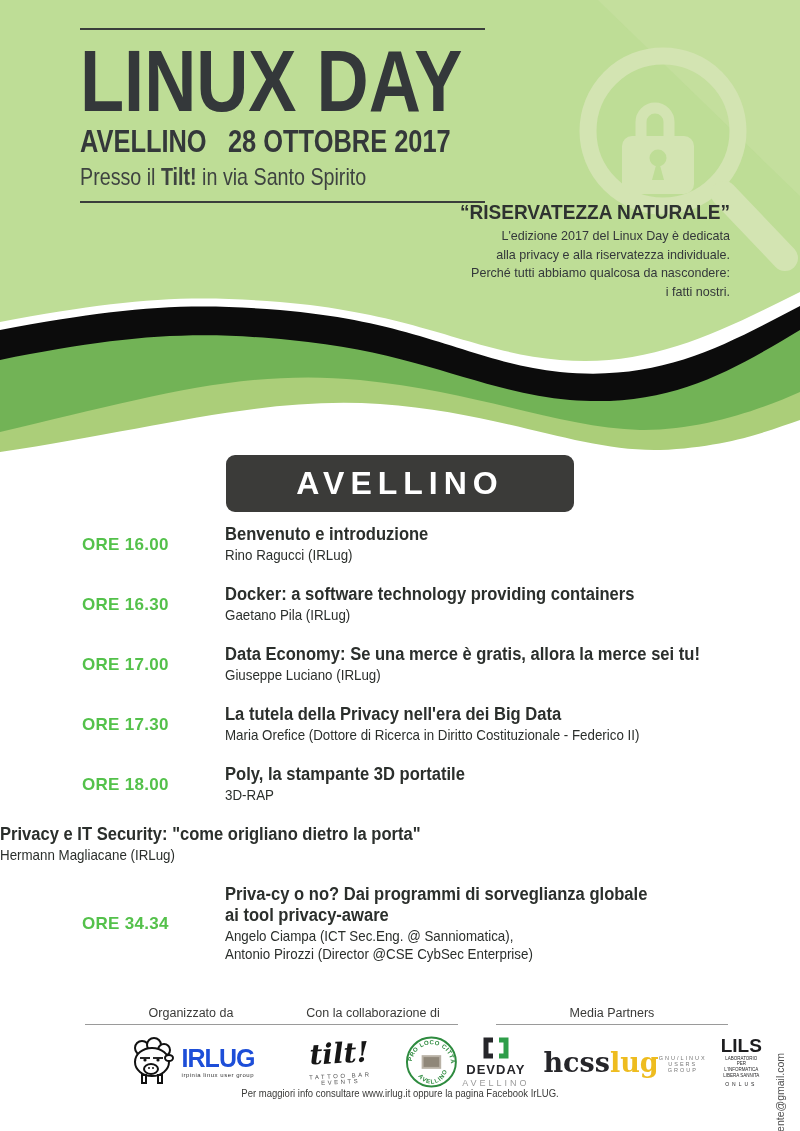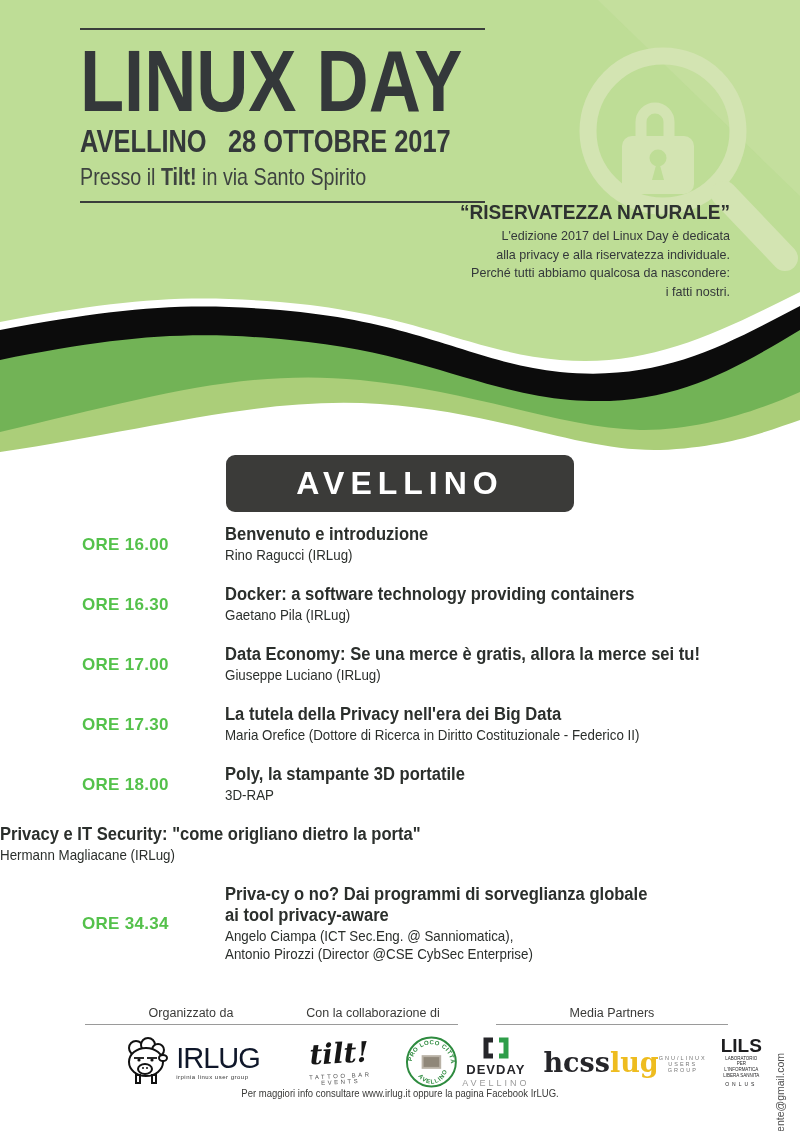--- a/index.html
+++ b/index.html
@@ -43,21 +43,21 @@
   .credit span:first-child{margin-left:0;}
   
   .fcol{position:absolute;top:1006px;text-align:center;}
   .fcol .fhead{font-size:12.5px;color:#3a3a38;padding-bottom:4px;border-bottom:1px solid #9a9a9a;}
   .fcol .logos{display:flex;align-items:center;justify-content:center;gap:14px;margin-top:9px;height:56px;}
   .col1{left:85px;width:212px;}
   .col2{left:288px;width:170px;}
   .col3{left:496px;width:232px;}
   .irlug-wrap{display:flex;align-items:center;gap:4px;}
   .irlug-txt{text-align:left;}
-  .irlug-name{font-size:29px;font-weight:400;letter-spacing:-1px;color:#0f172a;line-height:1;}
+  .irlug-name{font-size:25px;font-weight:700;letter-spacing:-1px;color:#1d4ed8;line-height:1;}
   .irlug-tag{font-size:6px;color:#333;letter-spacing:0.5px;margin-top:1px;}
   .tilt{transform:rotate(-3deg);}
   .tilt-name{font-family:"DejaVu Serif",serif;font-style:italic;font-weight:bold;font-size:28px;color:#161616;line-height:1;}
   .tilt-tag{font-size:6px;letter-spacing:2.5px;color:#555;margin-top:5px;font-style:normal;}
   .devday{display:flex;flex-direction:column;align-items:center;}
   .devday-name{font-size:13px;font-weight:800;color:#26262a;letter-spacing:1px;margin-top:2px;}
   .devday-city{font-size:9px;color:#9a9a9a;letter-spacing:3px;margin-top:1px;}
   .hcss{display:flex;flex-direction:row;align-items:center;}
   .hcss-name{font-family:"DejaVu Serif",serif;font-weight:bold;font-size:27px;line-height:1;color:#26262a;}
   .hcss-name .gold{color:#eebc1f;}

